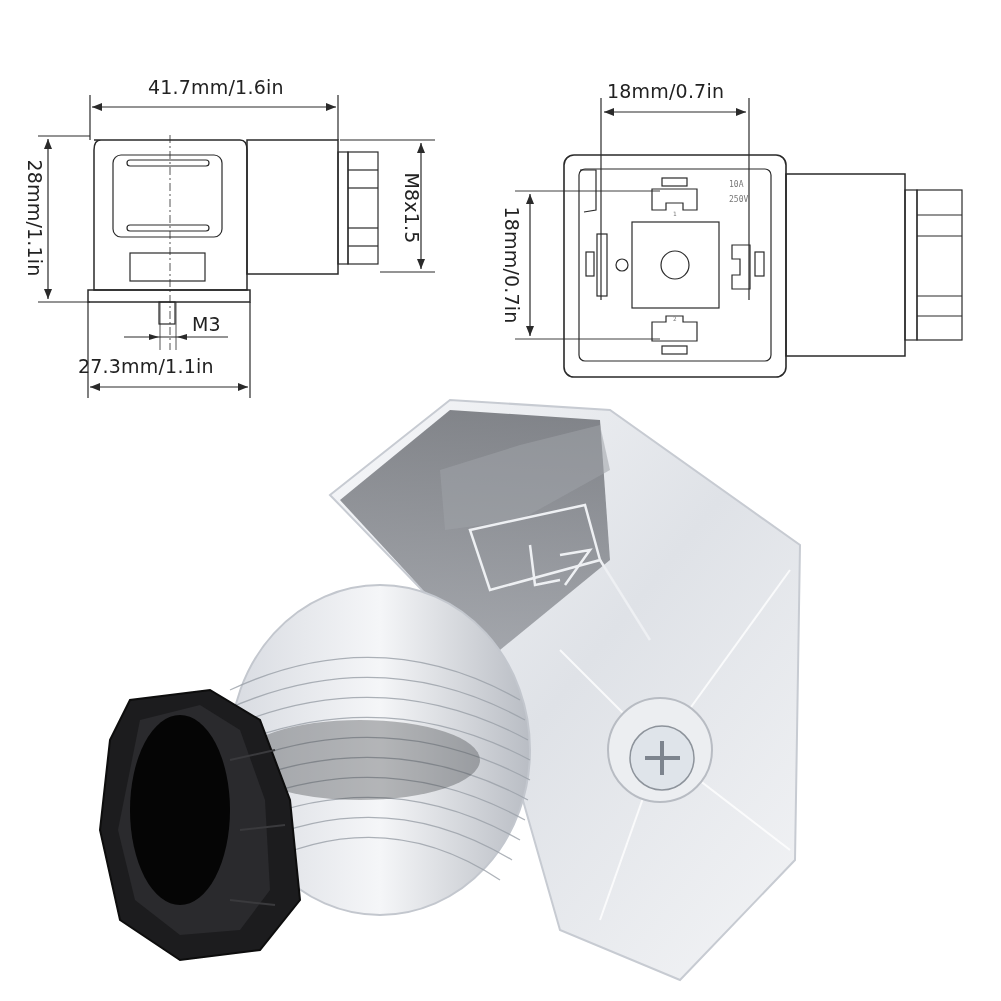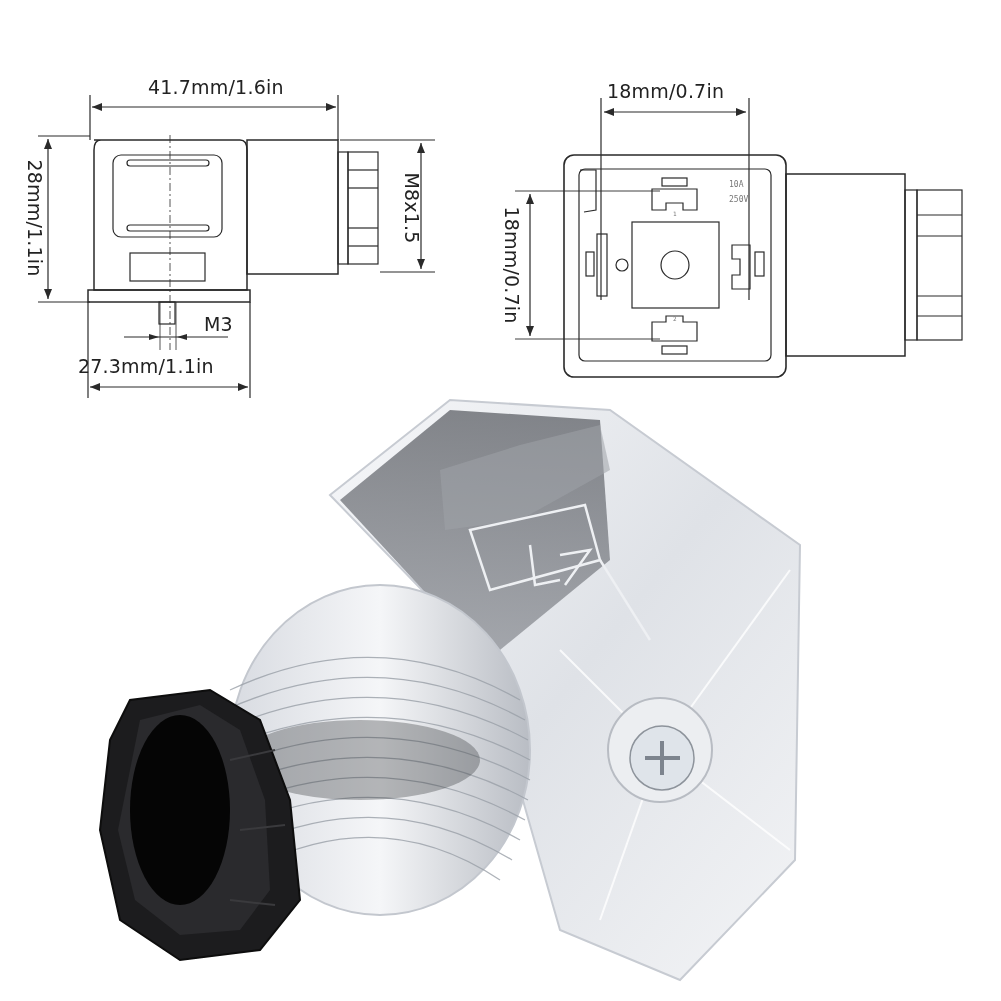--- a/index.html
+++ b/index.html
@@ -67,21 +67,21 @@
       <polygon points="421,269 417,259 425,259"></polygon>
       <polygon points="159,337 149,334 149,340"></polygon>
       <polygon points="177,337 187,334 187,340"></polygon>
       <polygon points="90,387 100,383 100,391"></polygon>
       <polygon points="248,387 238,383 238,391"></polygon>
     </g>
   </svg>
   <div class="abs dim-text" style="left:148px;top:76px">41.7mm/1.6in</div>
   <div class="abs dim-text vtext" style="left:-35px;top:207px;width:140px;text-align:center">28mm/1.1in</div>
   <div class="abs dim-text vtext" style="left:367px;top:197px;width:90px;text-align:center">M8x1.5</div>
-  <div class="abs dim-text" style="left:204px;top:313px">M3</div>
+  <div class="abs dim-text" style="left:192px;top:313px">M3</div>
   <div class="abs dim-text" style="left:78px;top:355px">27.3mm/1.1in</div>
 </div>
 
 <div>
   <svg width="1001" height="400" style="left:0;top:0">
     <g fill="none" stroke="#2a2a2a" stroke-width="1.2">
 
       <line x1="601" y1="98" x2="601" y2="300"></line>
       <line x1="749" y1="98" x2="749" y2="300"></line>
       <line x1="604" y1="112" x2="746" y2="112"></line>

